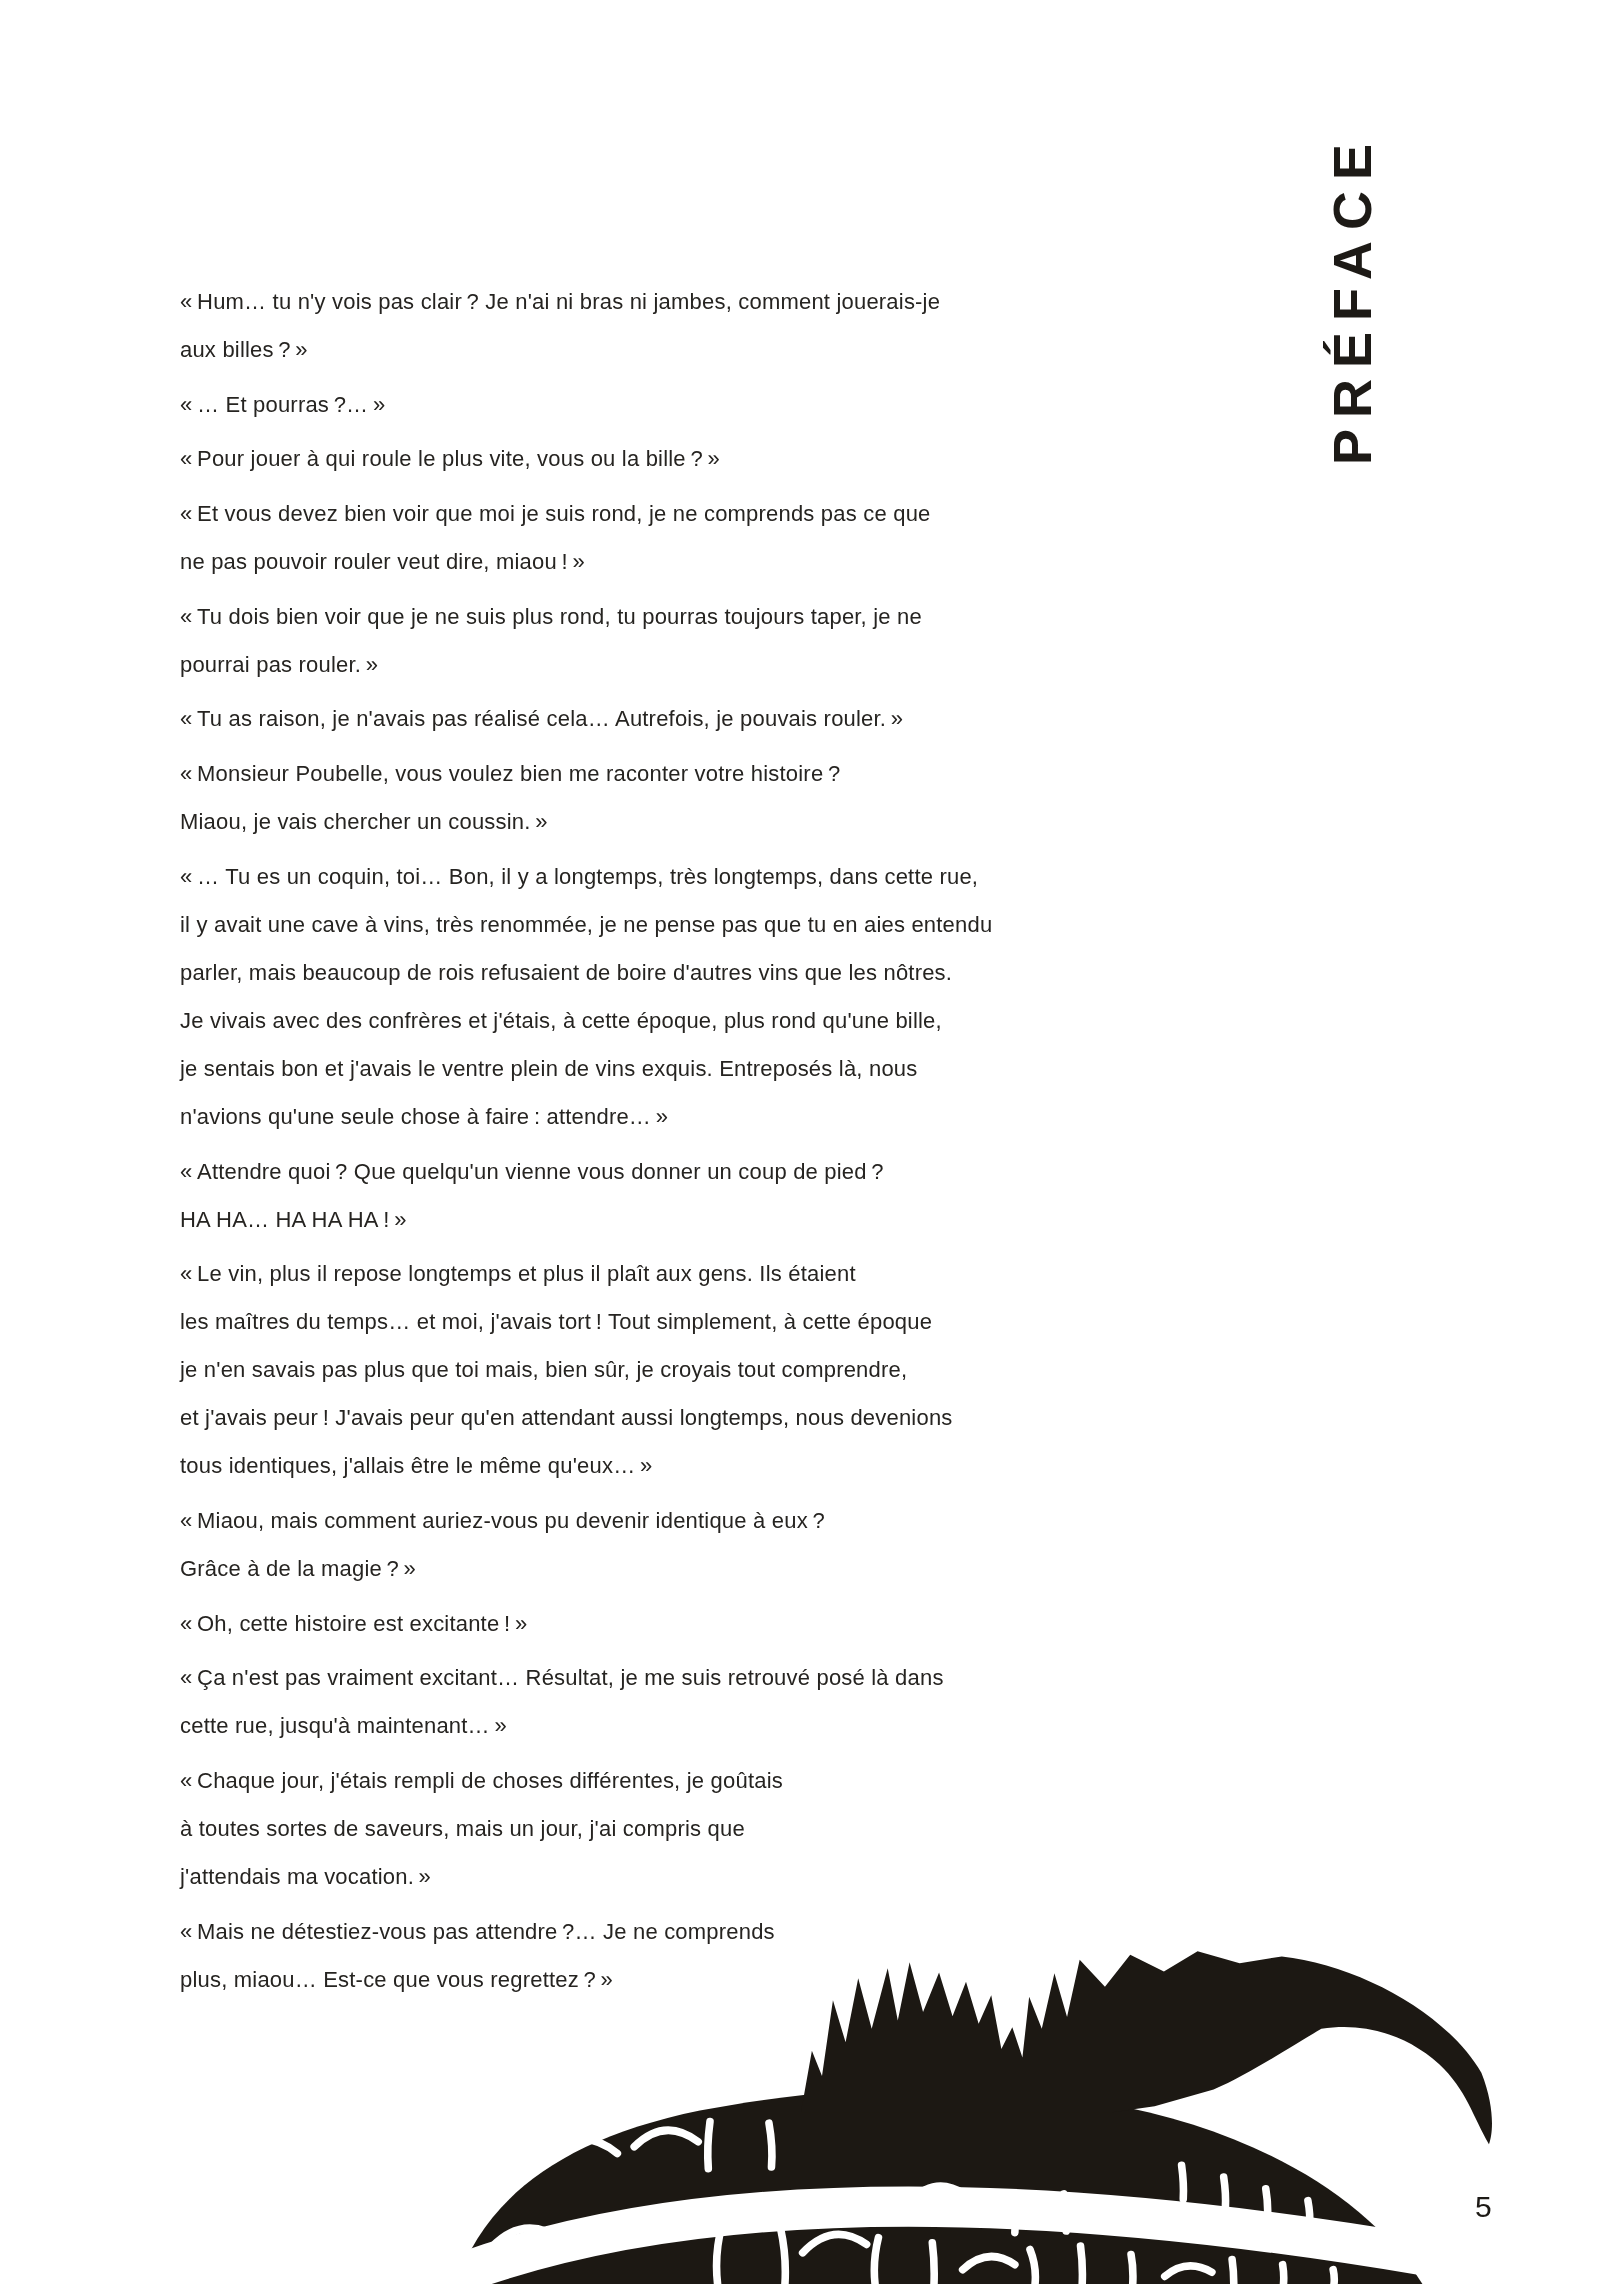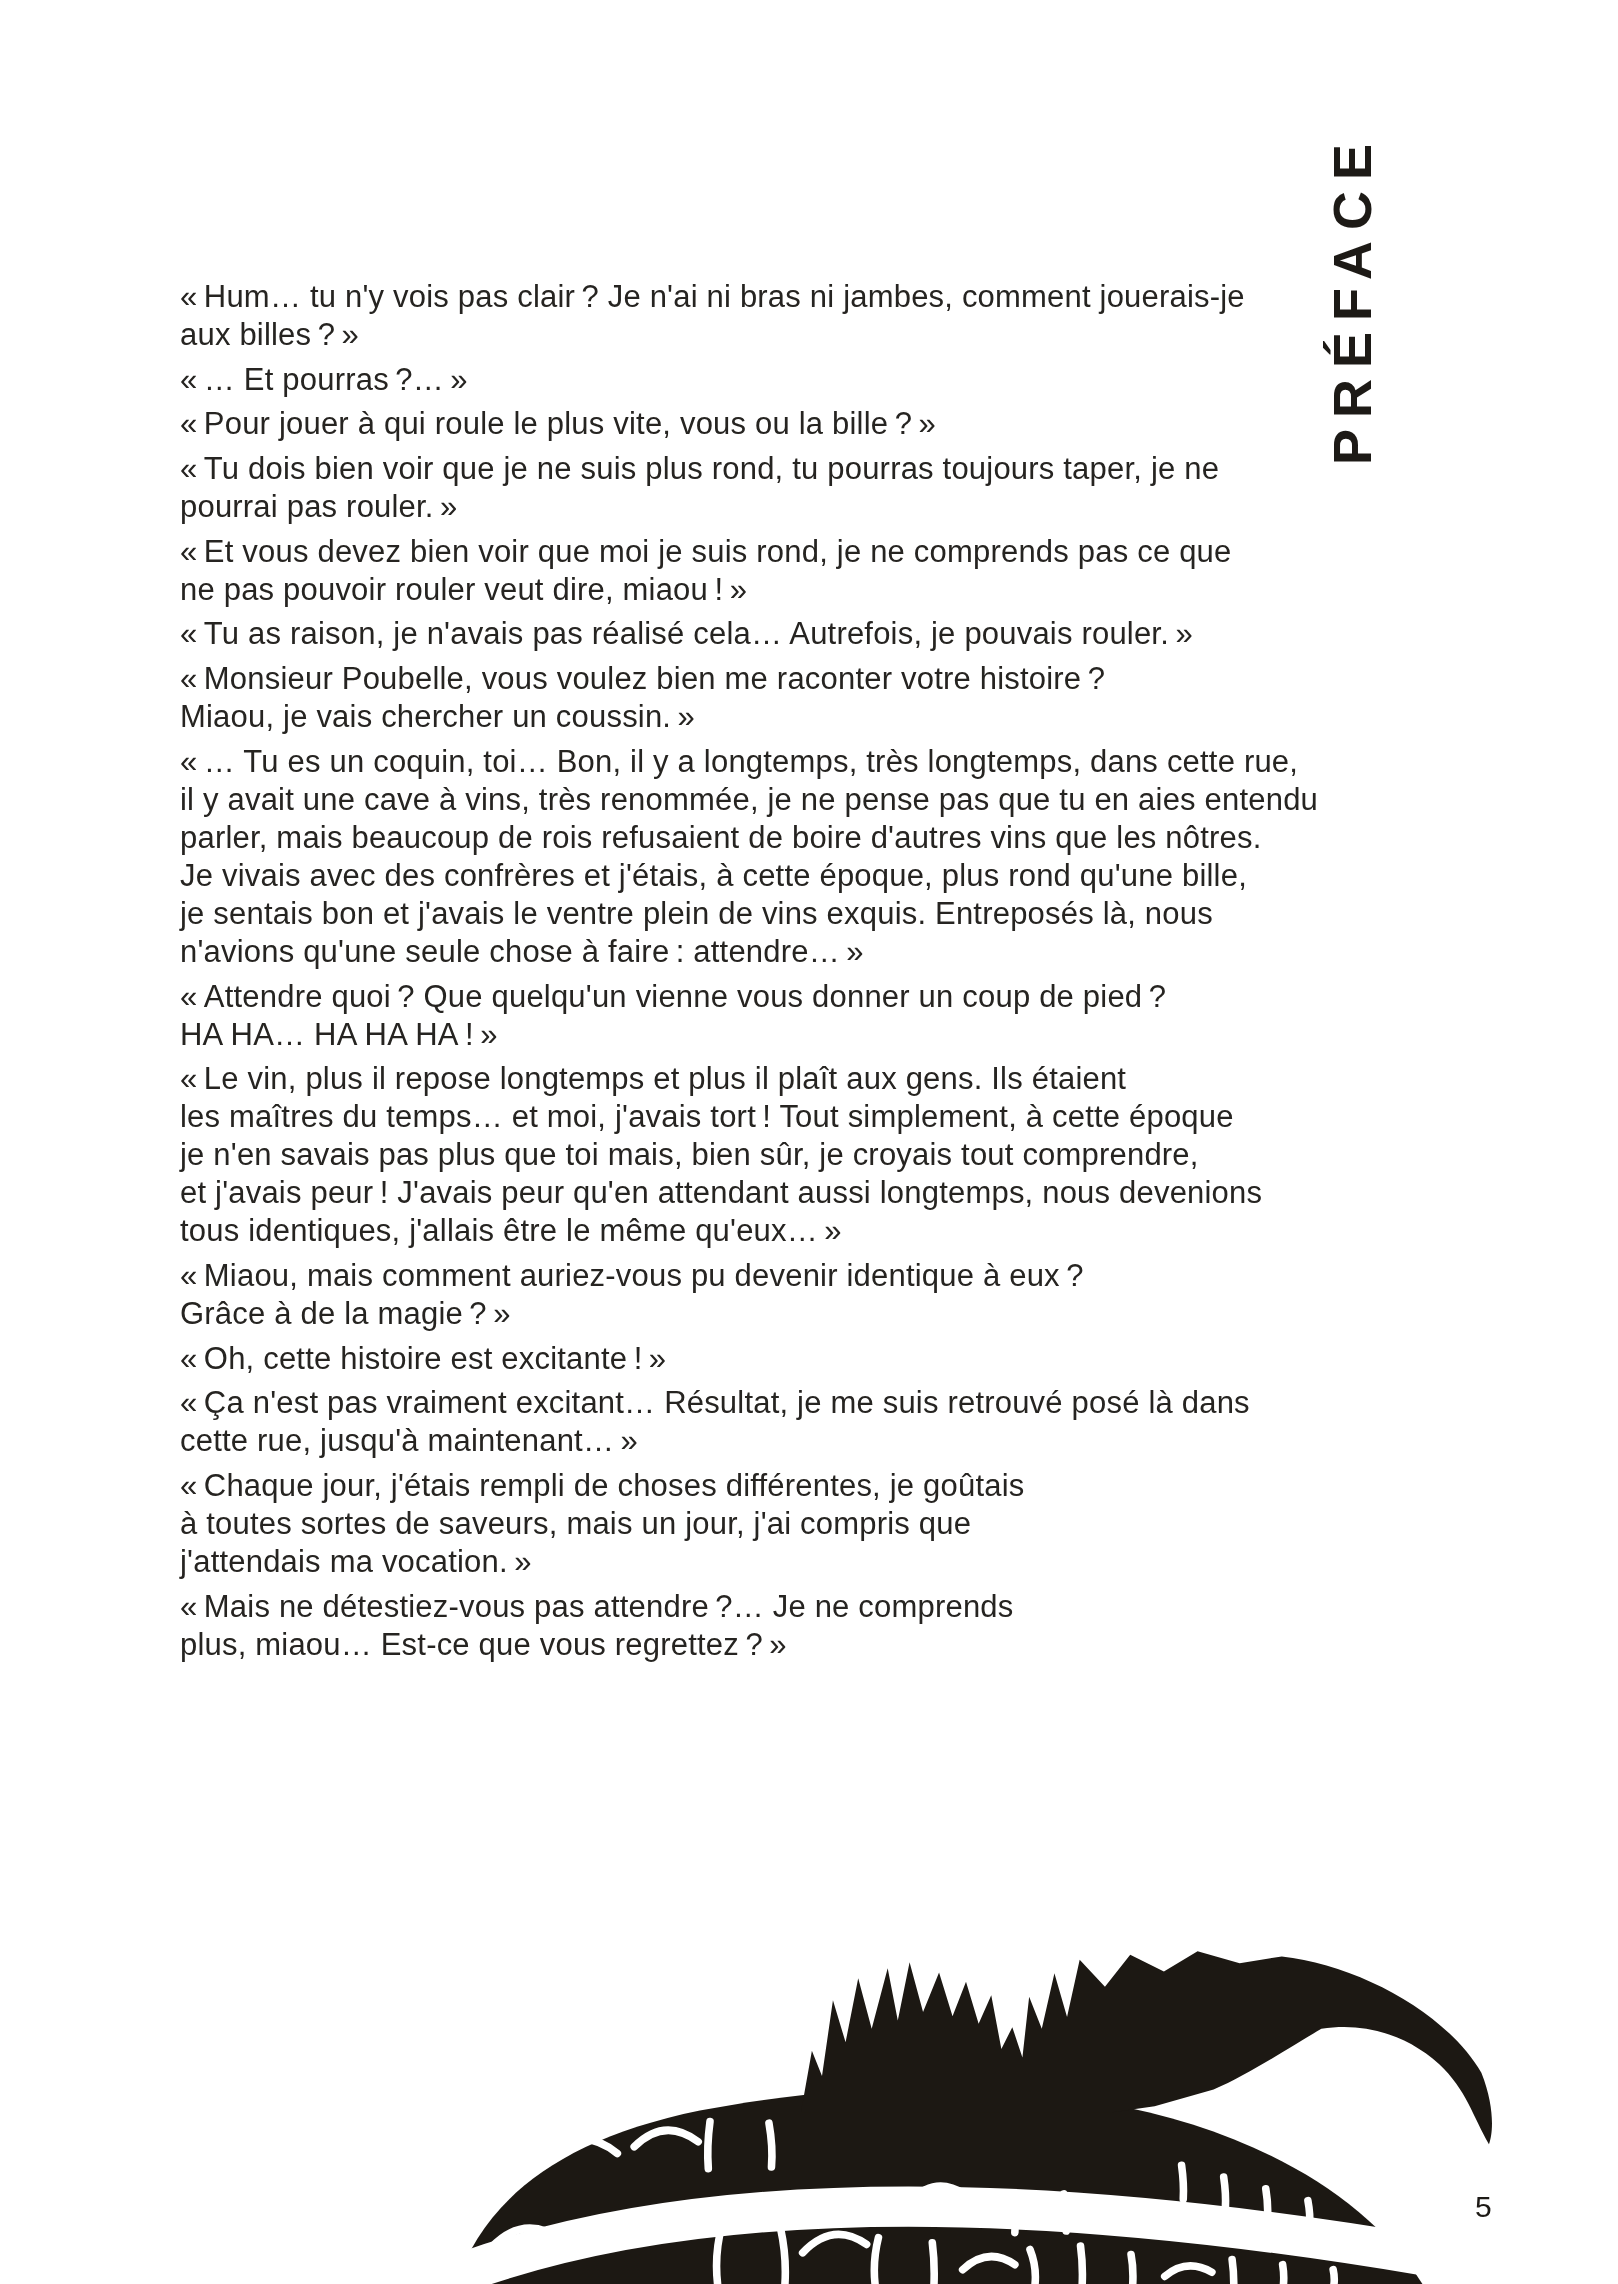--- a/index.html
+++ b/index.html
@@ -35,22 +35,22 @@
   
   .text-block {
     position: absolute;
     left: 180px;
     top: 278px;
     width: 1197px;
     color: #262421;
   }
   .text-block p {
     margin: 0 0 6.7px 0;
-    font-size: 31px;
-    line-height: 38px;
+    font-size: 22px;
+    line-height: 48px;
     letter-spacing: 0.2px;
     white-space: pre; 
   }
   .illustration {
     position: absolute;
     left: 438px;
     top: 1948px;
     width: 1088px;
     height: 336px;
   }
@@ -67,24 +67,24 @@
 
 <div class="page">
 
   <div class="preface-title">PRÉFACE</div>
 
   <div class="text-block">
     <p>« Hum… tu n'y vois pas clair ? Je n'ai ni bras ni jambes, comment jouerais-je
 aux billes ? »</p>
     <p>« … Et pourras ?… »</p>
     <p>« Pour jouer à qui roule le plus vite, vous ou la bille ? »</p>
+    <p>« Et vous devez bien voir que moi je suis rond, je ne comprends pas ce que
+ne pas pouvoir rouler veut dire, miaou ! »</p>
     <p>« Tu dois bien voir que je ne suis plus rond, tu pourras toujours taper, je ne
 pourrai pas rouler. »</p>
-    <p>« Et vous devez bien voir que moi je suis rond, je ne comprends pas ce que
-ne pas pouvoir rouler veut dire, miaou ! »</p>
     <p>« Tu as raison, je n'avais pas réalisé cela… Autrefois, je pouvais rouler. »</p>
     <p>« Monsieur Poubelle, vous voulez bien me raconter votre histoire ?
 Miaou, je vais chercher un coussin. »</p>
     <p>« … Tu es un coquin, toi… Bon, il y a longtemps, très longtemps, dans cette rue,
 il y avait une cave à vins, très renommée, je ne pense pas que tu en aies entendu
 parler, mais beaucoup de rois refusaient de boire d'autres vins que les nôtres.
 Je vivais avec des confrères et j'étais, à cette époque, plus rond qu'une bille,
 je sentais bon et j'avais le ventre plein de vins exquis. Entreposés là, nous
 n'avions qu'une seule chose à faire : attendre… »</p>
     <p>« Attendre quoi ? Que quelqu'un vienne vous donner un coup de pied ?

